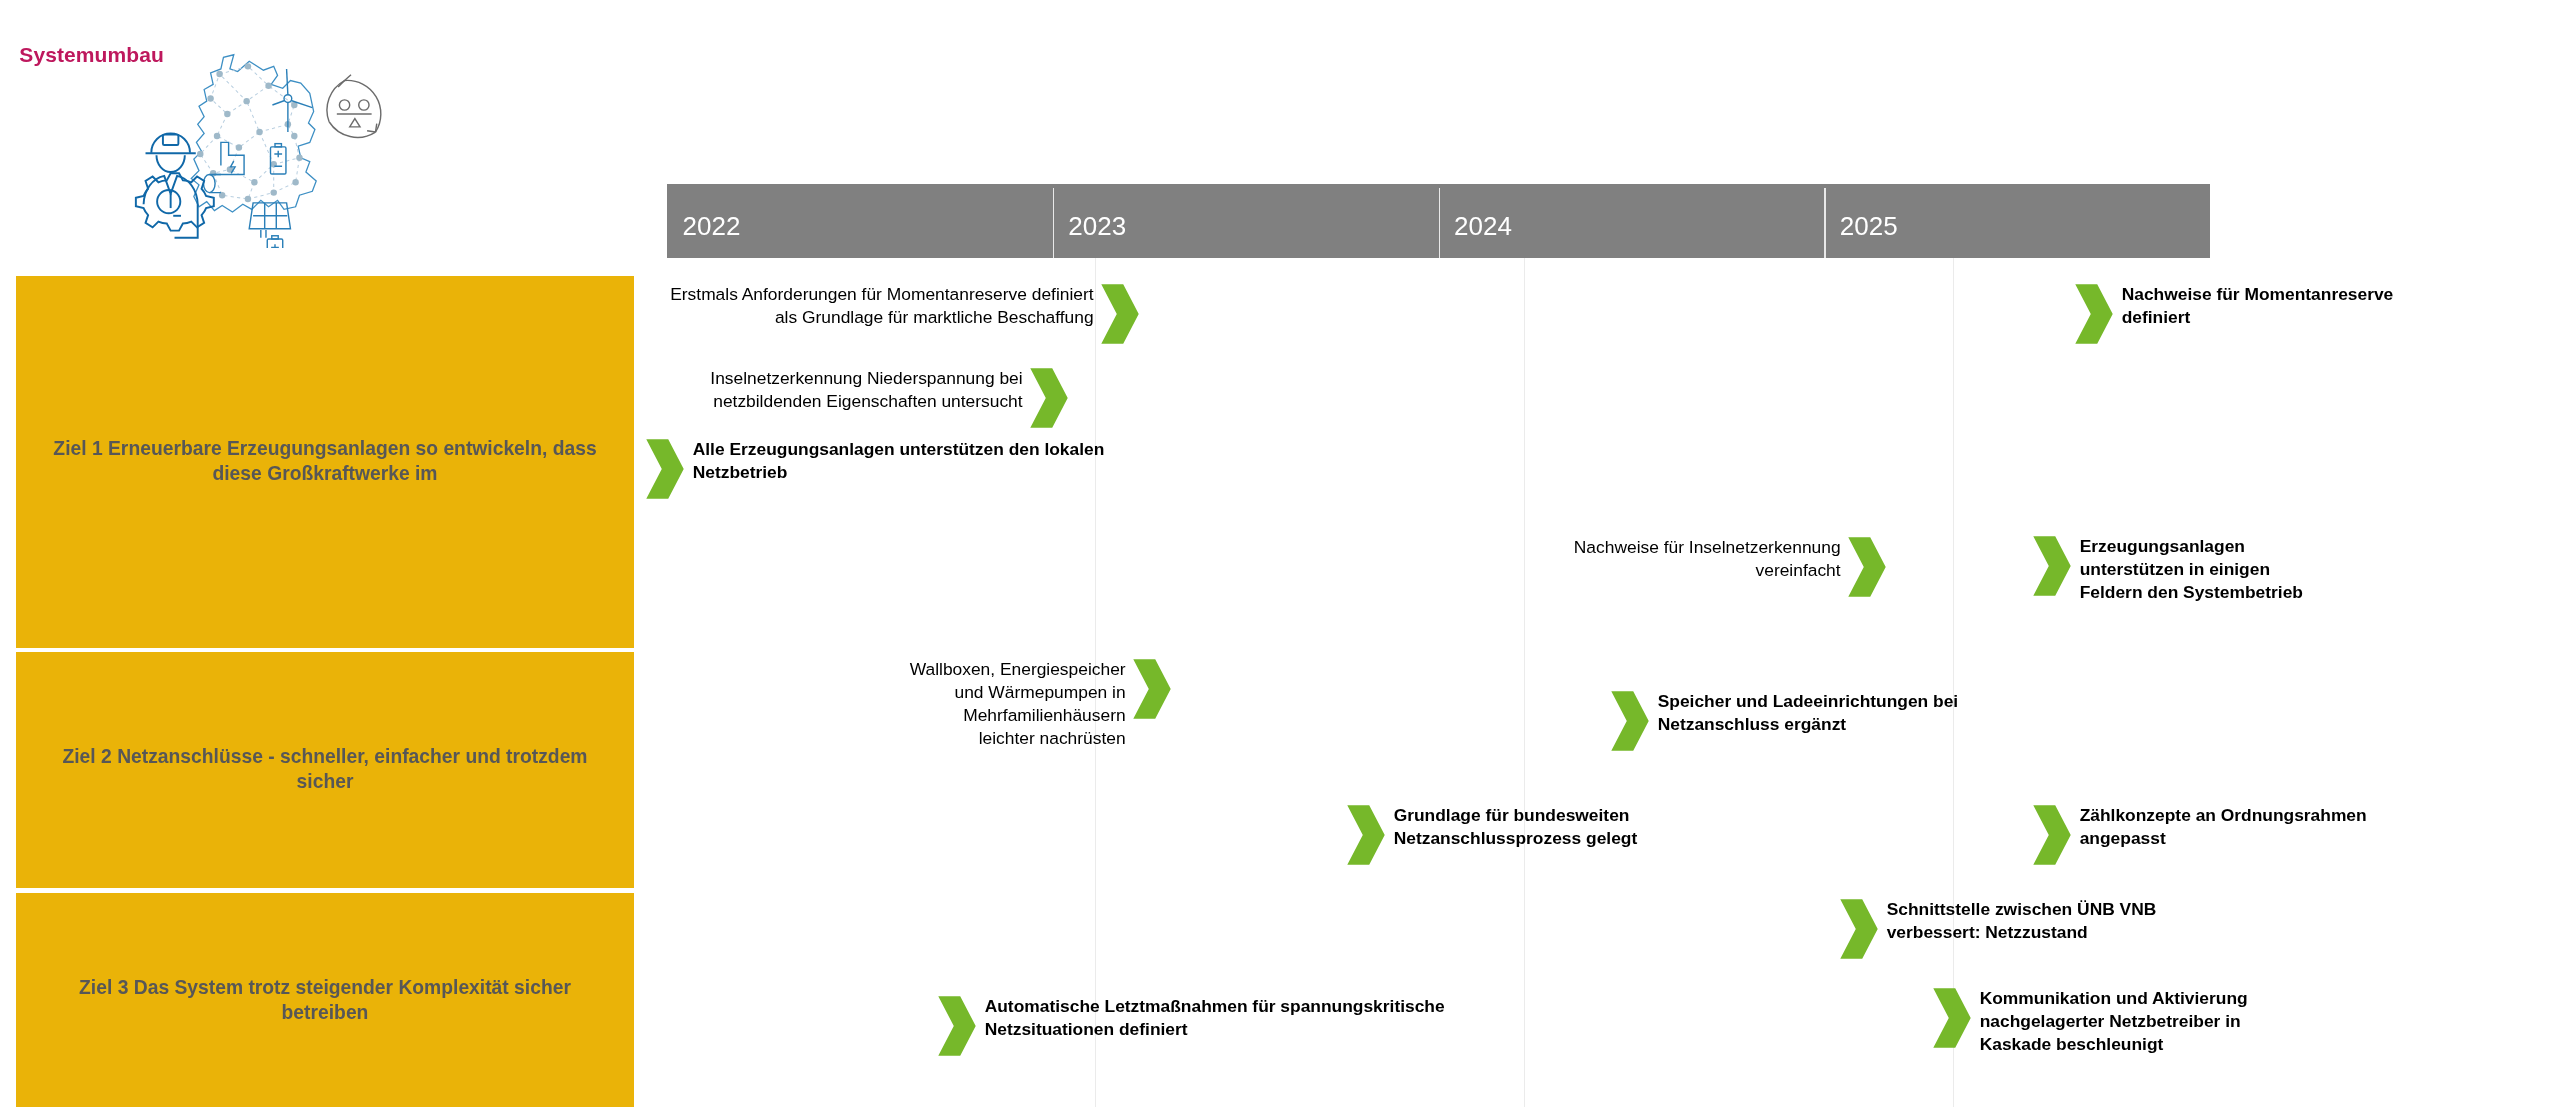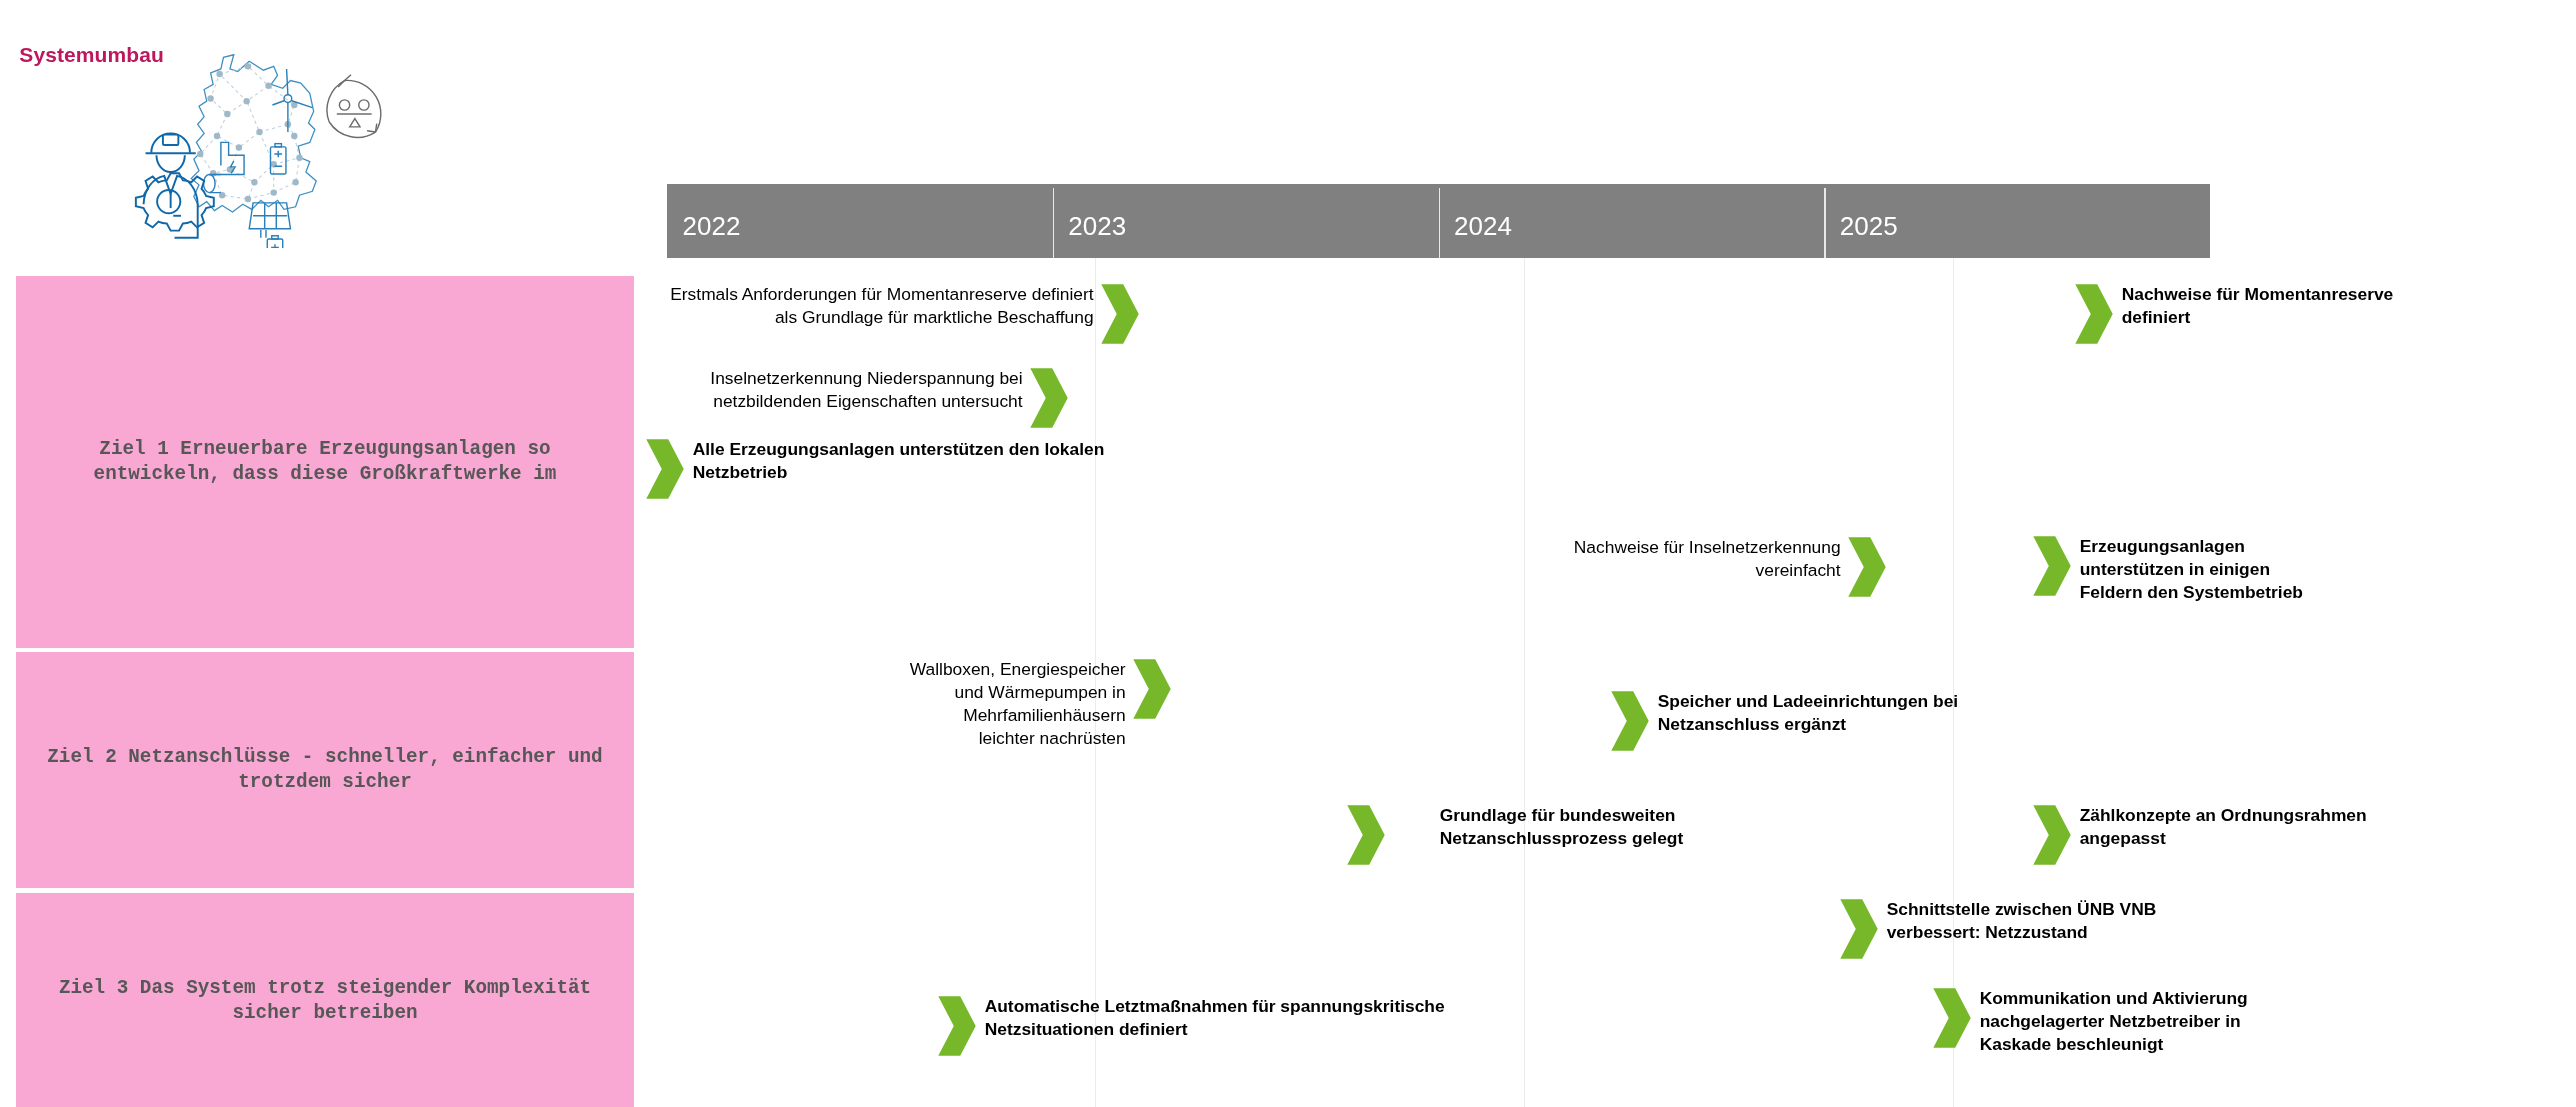--- a/index.html
+++ b/index.html
@@ -79,27 +79,26 @@
     bottom: 0;
     width: 1.3px;
     background: #ebebeb;
   }
 
   
   .goal-panel {
     position: absolute;
     left: 16px;
     width: 618px;
-    background: #f9a8d4;
+    background: #eab308;
     display: flex;
     align-items: center;
     justify-content: center;
     box-sizing: border-box;
     padding: 17px 23px;
-    font-family: Liberation Mono, monospace;
   }
   .goal-label {
     color: #575757;
     font-size: 19.3px;
     font-weight: bold;
     line-height: 1.28;
     text-align: center;
   }
 
   
@@ -355,21 +354,21 @@
 </div>
 
 <div class="milestone right-text" style="left:1610px; top:690px; width:683px; height:62px;">
   <svg class="chevron" viewBox="0 0 62 96" width="40" height="62">
       <use href="#chev"></use>
     </svg>
   <span class="ms-text">Speicher und Ladeeinrichtungen bei
 Netzanschluss ergänzt</span>
 </div>
 
-<div class="milestone right-text" style="left:1346px; top:804px; width:644px; height:62px;gap:46px;">
+<div class="milestone right-text" style="left:1346px; top:804px; width:644px; height:62px;">
   <svg class="chevron" viewBox="0 0 62 96" width="40" height="62">
       <use href="#chev"></use>
     </svg>
   <span class="ms-text">Grundlage für bundesweiten
 Netzanschlussprozess gelegt</span>
 </div>
 
 <div class="milestone right-text" style="left:2032px; top:804px; width:535px; height:62px;">
   <svg class="chevron" viewBox="0 0 62 96" width="40" height="62">
       <use href="#chev"></use>

